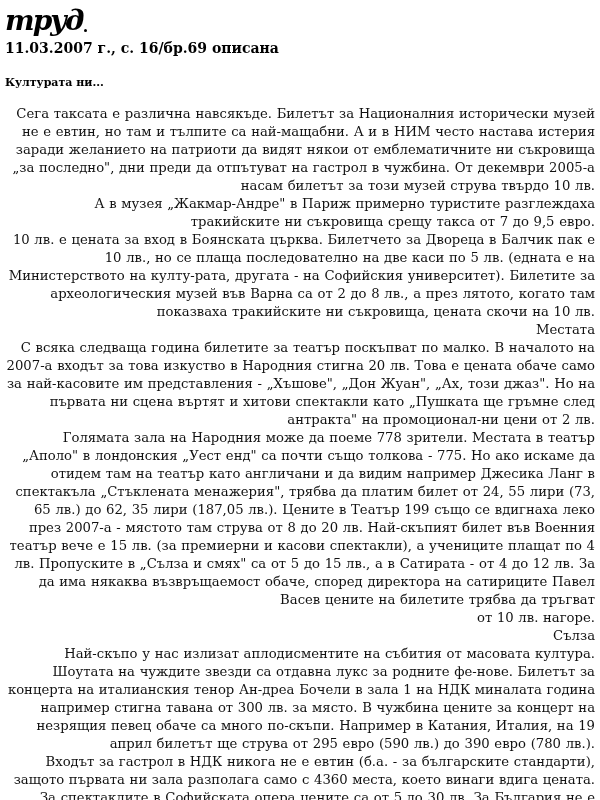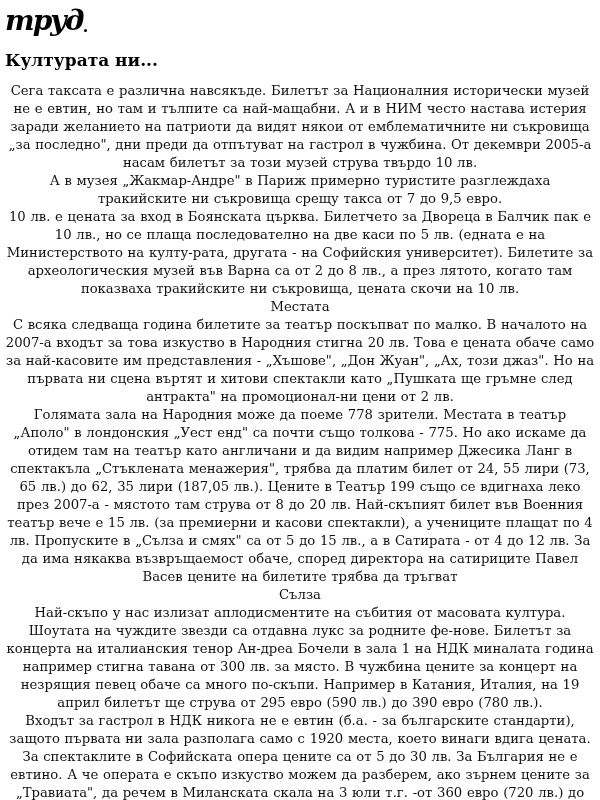--- a/index.html
+++ b/index.html
@@ -42,55 +42,57 @@
   }
   .meta-line {
     font-weight: bold;
     font-size: 14px;
     line-height: 18px;
     margin-top: 5px;
     color: #000000;
   }
   .article-title {
     font-weight: bold;
-    font-size: 17px;
+    font-size: 11px;
     line-height: 18px;
     margin-top: 17px;
     color: #000000;
   }
   .article-body {
     margin-top: 13px;
   }
   .article-body p {
     margin: 0;
     font-size: 13.2px;
     line-height: 18px;
-    text-align: center;
+    text-align: right;
     word-spacing: 0.5px;
   }
 </style>
 </head>
 <body>
 
 <div class="page">
 
   <div class="masthead">
     <span class="logo">труд</span>
     <span class="logo-mark"></span>
   </div>
 
+  <div class="meta-line">11.03.2007 г., с. 16/бр.69 описана</div>
 
   <div class="article-title">Културата ни...</div>
 
   <div class="article-body">
       <p>Сега таксата е различна навсякъде. Билетът за Националния исторически музей не е евтин, но там и тълпите са най-мащабни. А и в НИМ често настава истерия заради желанието на патриоти да видят някои от емблематичните ни съкровища „за последно", дни преди да отпътуват на гастрол в чужбина. От декември 2005-а насам билетът за този музей струва твърдо 10 лв.</p>
       <p>А в музея „Жакмар-Андре" в Париж примерно туристите разглеждаха тракийските ни съкровища срещу такса от 7 до 9,5 евро.</p>
       <p>10 лв. е цената за вход в Боянската църква. Билетчето за Двореца в Балчик пак е 10 лв., но се плаща последователно на две каси по 5 лв. (едната е на Министерството на култу-рата, другата - на Софийския университет). Билетите за археологическия музей във Варна са от 2 до 8 лв., а през лятото, когато там показваха тракийските ни съкровища, цената скочи на 10 лв.</p>
       <p>Местата</p>
       <p>С всяка следваща година билетите за театър поскъпват по малко. В началото на 2007-а входът за това изкуство в Народния стигна 20 лв. Това е цената обаче само за най-касовите им представления - „Хъшове", „Дон Жуан", „Ах, този джаз". Но на първата ни сцена въртят и хитови спектакли като „Пушката ще гръмне след антракта" на промоционал-ни цени от 2 лв.</p>
       <p>Голямата зала на Народния може да поеме 778 зрители. Местата в театър „Аполо" в лондонския „Уест енд" са почти също толкова - 775. Но ако искаме да отидем там на театър като англичани и да видим например Джесика Ланг в спектакъла „Стъклената менажерия", трябва да платим билет от 24, 55 лири (73, 65 лв.) до 62, 35 лири (187,05 лв.). Цените в Театър 199 също се вдигнаха леко през 2007-а - мястото там струва от 8 до 20 лв. Най-скъпият билет във Военния театър вече е 15 лв. (за премиерни и касови спектакли), а учениците плащат по 4 лв. Пропуските в „Сълза и смях" са от 5 до 15 лв., а в Сатирата - от 4 до 12 лв. За да има някаква възвръщаемост обаче, според директора на сатириците Павел Васев цените на билетите трябва да тръгват</p>
+      <p>от 10 лв. нагоре.</p>
       <p>Сълза</p>
       <p>Най-скъпо у нас излизат аплодисментите на събития от масовата култура. Шоутата на чуждите звезди са отдавна лукс за родните фе-нове. Билетът за концерта на италианския тенор Ан-дреа Бочели в зала 1 на НДК миналата година например стигна тавана от 300 лв. за място. В чужбина цените за концерт на незрящия певец обаче са много по-скъпи. Например в Катания, Италия, на 19 април билетът ще струва от 295 евро (590 лв.) до 390 евро (780 лв.).</p>
-      <p>Входът за гастрол в НДК никога не е евтин (б.а. - за българските стандарти), защото първата ни зала разполага само с 1920 места, което винаги вдига цената.</p>
+      <p>Входът за гастрол в НДК никога не е евтин (б.а. - за българските стандарти), защото първата ни зала разполага само с 4360 места, което винаги вдига цената.</p>
       <p>За спектаклите в Софийската опера цените са от 5 до 30 лв. За България не е евтино. А че операта е скъпо изкуство можем да разберем, ако зърнем цените за „Травиата", да речем в Миланската скала на 3 юли т.г. -от 360 евро (720 лв.) до 580 евро (1160 лв.). А билетът за опера в Болшой театър в Москва расте от 800 рубли (50 лв.) нагоре.</p>
     </div>
 
 </div>
 
 </body></html>

